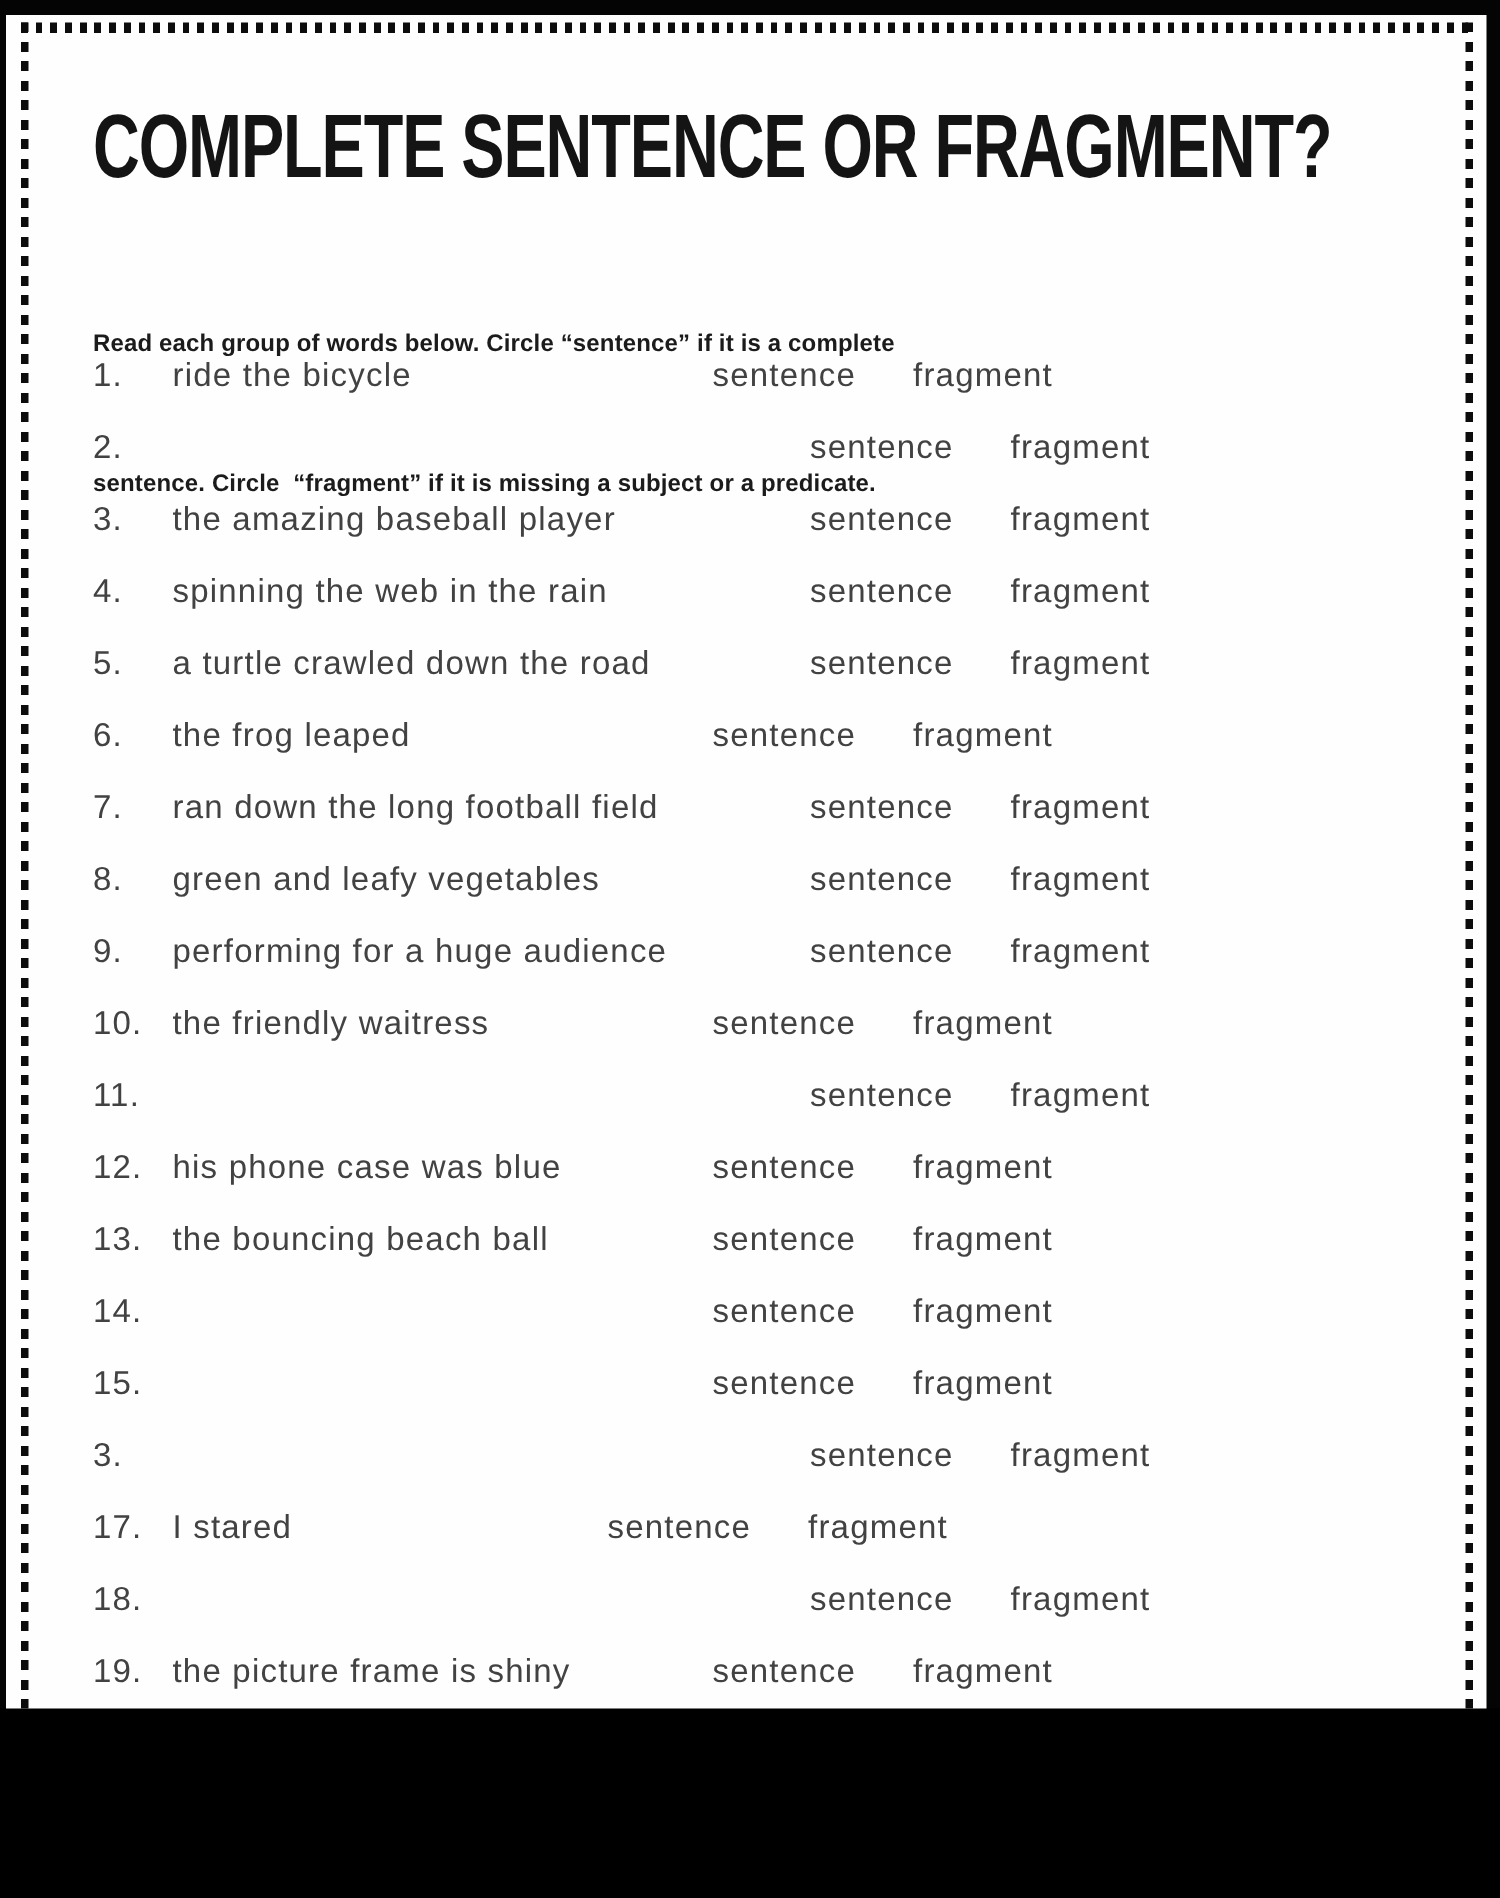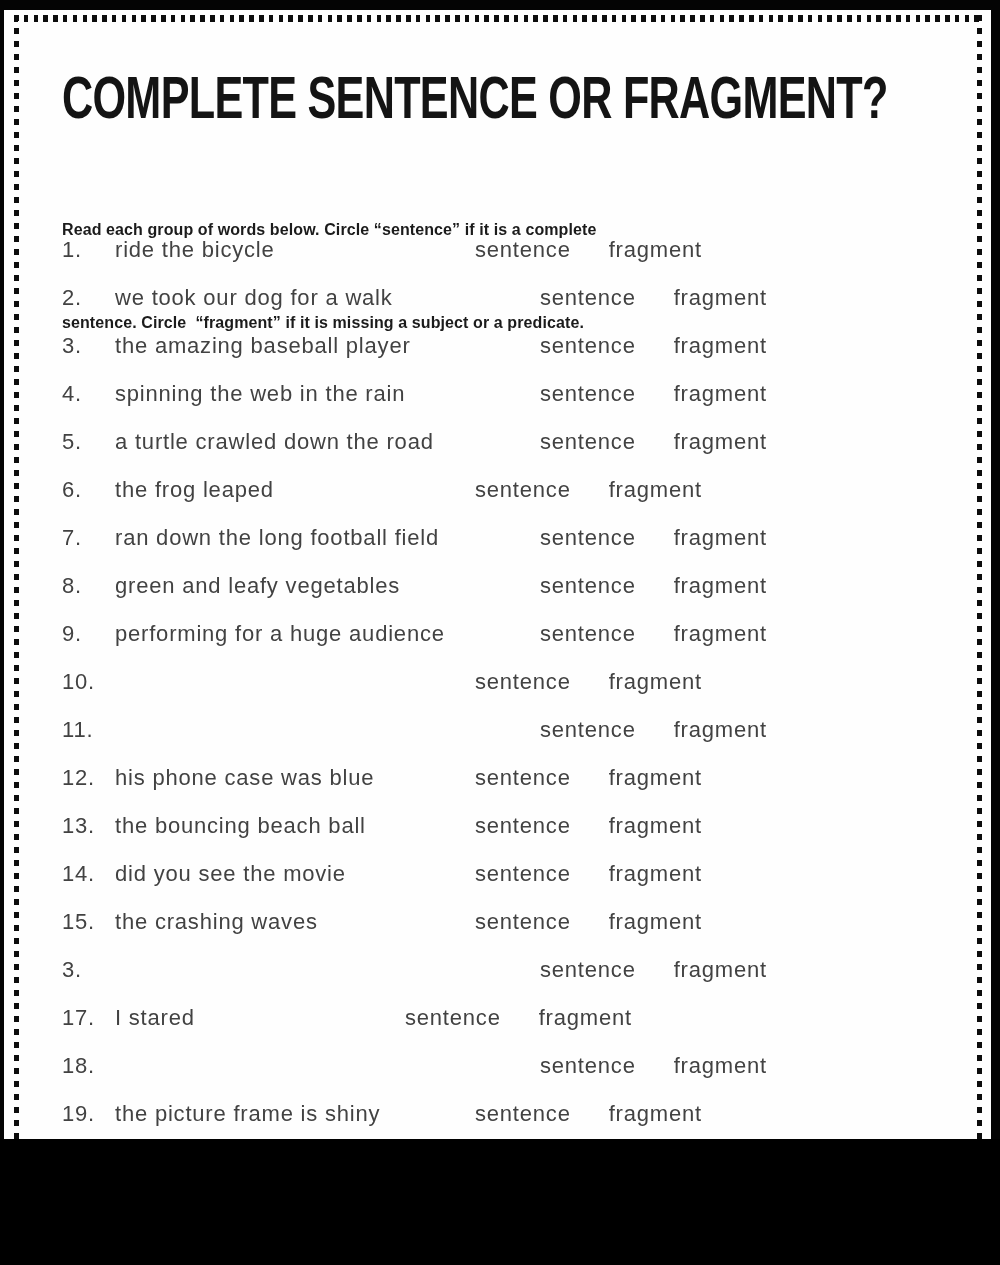--- a/index.html
+++ b/index.html
@@ -120,21 +120,20 @@
     <span class="item-num">1.</span>
     <span class="item-text">ride the bicycle</span>
     <span class="item-options" style="left: 471px;">
       <span class="opt">sentence</span>
       <span class="opt">fragment</span>
     </span>
   </div>
 
   <div class="item-row">
     <span class="item-num">2.</span>
-    <span class="item-text">we took our dog for a walk</span>
     <span class="item-options" style="left: 536px;">
       <span class="opt">sentence</span>
       <span class="opt">fragment</span>
     </span>
   </div>
 
   <div class="item-row">
     <span class="item-num">3.</span>
     <span class="item-text">the amazing baseball player</span>
     <span class="item-options" style="left: 536px;">
@@ -192,20 +191,21 @@
     <span class="item-num">9.</span>
     <span class="item-text">performing for a huge audience</span>
     <span class="item-options" style="left: 536px;">
       <span class="opt">sentence</span>
       <span class="opt">fragment</span>
     </span>
   </div>
 
   <div class="item-row">
     <span class="item-num">10.</span>
+    <span class="item-text">the friendly waitress</span>
     <span class="item-options" style="left: 471px;">
       <span class="opt">sentence</span>
       <span class="opt">fragment</span>
     </span>
   </div>
 
   <div class="item-row">
     <span class="item-num">11.</span>
     <span class="item-options" style="left: 536px;">
       <span class="opt">sentence</span>
@@ -226,30 +226,28 @@
     <span class="item-num">13.</span>
     <span class="item-text">the bouncing beach ball</span>
     <span class="item-options" style="left: 471px;">
       <span class="opt">sentence</span>
       <span class="opt">fragment</span>
     </span>
   </div>
 
   <div class="item-row">
     <span class="item-num">14.</span>
-    <span class="item-text">did you see the movie</span>
     <span class="item-options" style="left: 471px;">
       <span class="opt">sentence</span>
       <span class="opt">fragment</span>
     </span>
   </div>
 
   <div class="item-row">
     <span class="item-num">15.</span>
-    <span class="item-text">the crashing waves</span>
     <span class="item-options" style="left: 471px;">
       <span class="opt">sentence</span>
       <span class="opt">fragment</span>
     </span>
   </div>
 
   <div class="item-row">
     <span class="item-num">3.</span>
     <span class="item-options" style="left: 536px;">
       <span class="opt">sentence</span>

